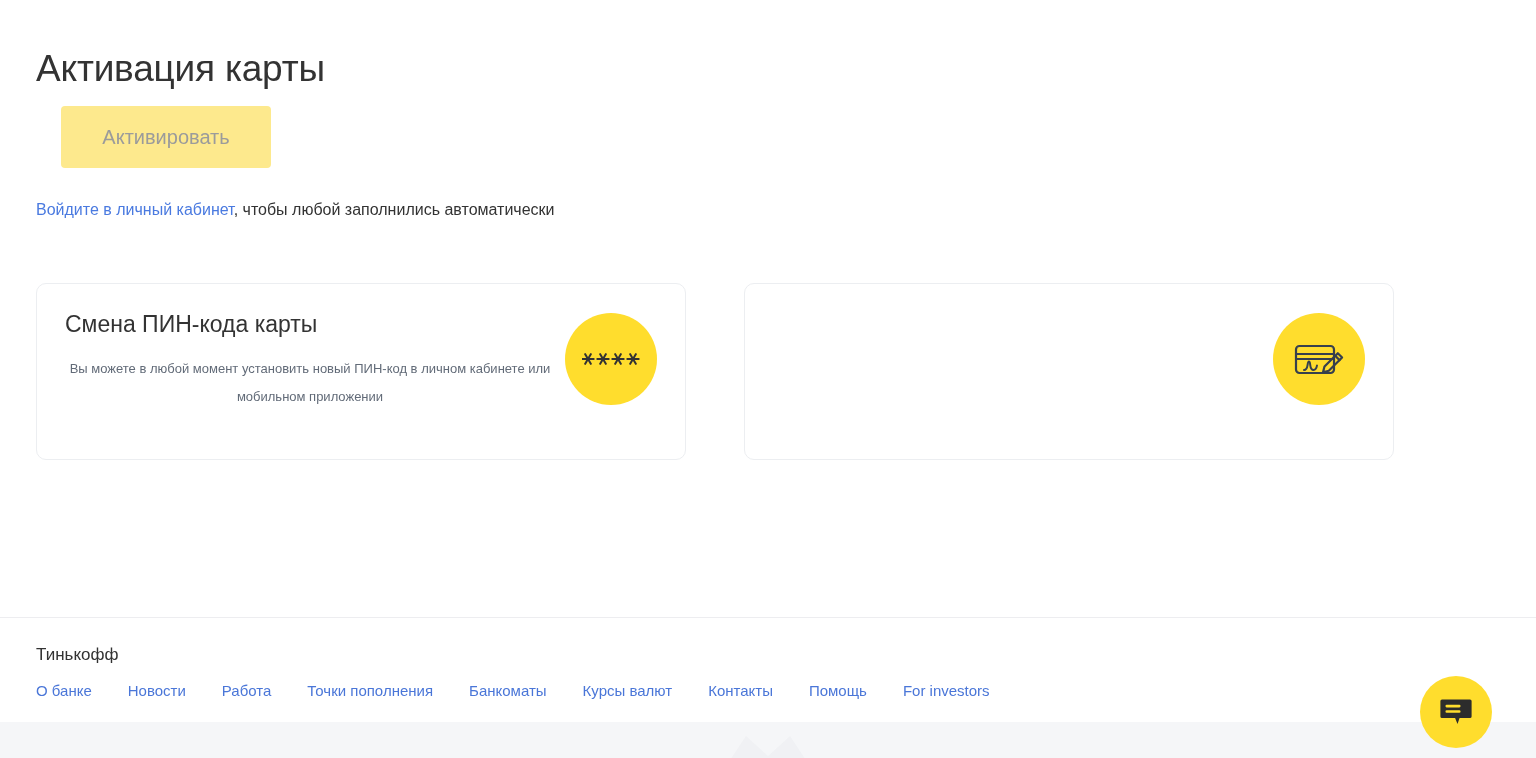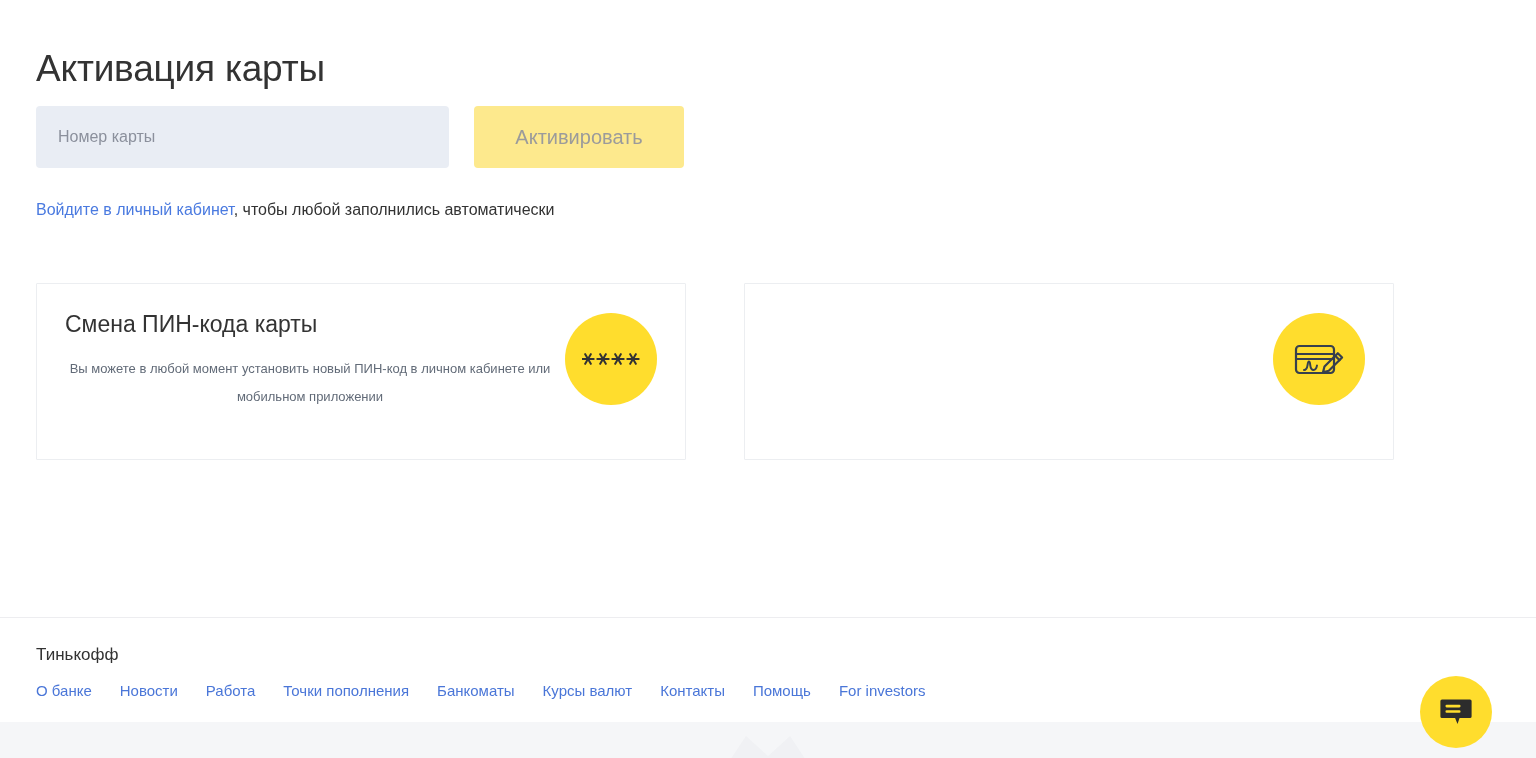--- a/index.html
+++ b/index.html
@@ -105,21 +105,21 @@
     left: 36px;
     top: 283px;
     display: flex;
     gap: 58px;
   }
   .info-card {
     position: relative;
     width: 650px;
     height: 177px;
     border: 1px solid #eceef1;
-    border-radius: 1px;
+    border-radius: 10px;
     background: #ffffff;
     padding: 26px 45px 0 28px;
   }
   .info-card h3 {
     margin: 0 0 17px 0;
     font-size: 23px;
     font-weight: 400;
     color: #333333;
     line-height: 28px;
   }
@@ -166,21 +166,21 @@
     top: 27px;
     font-size: 17px;
     font-weight: 400;
     color: #333333;
   }
   .footer-links {
     position: absolute;
     left: 36px;
     top: 64px;
     display: flex;
-    gap: 28px;
+    gap: 36px;
   }
   .footer-links a {
     font-size: 15px;
     color: #4a76d8;
     text-decoration: none;
     white-space: nowrap;
   }
   .footer-phone {
     position: absolute;
     right: 146px;
@@ -240,21 +240,20 @@
 </head>
 <body>
 
 <div class="top-strip"></div>
 
 <div class="page">
 
   <h1 class="page-title">Активация карты</h1>
 
   <div class="form-row">
-    <input class="card-input" type="text" placeholder="Номер карты" style="">
     <button class="activate-btn">Активировать</button>
   </div>
 
   <div class="hint">
     <a href="#">Войдите в личный кабинет</a><span>, чтобы любой заполнились автоматически</span>
   </div>
 
   <div class="cards">
 
     <div class="info-card">

